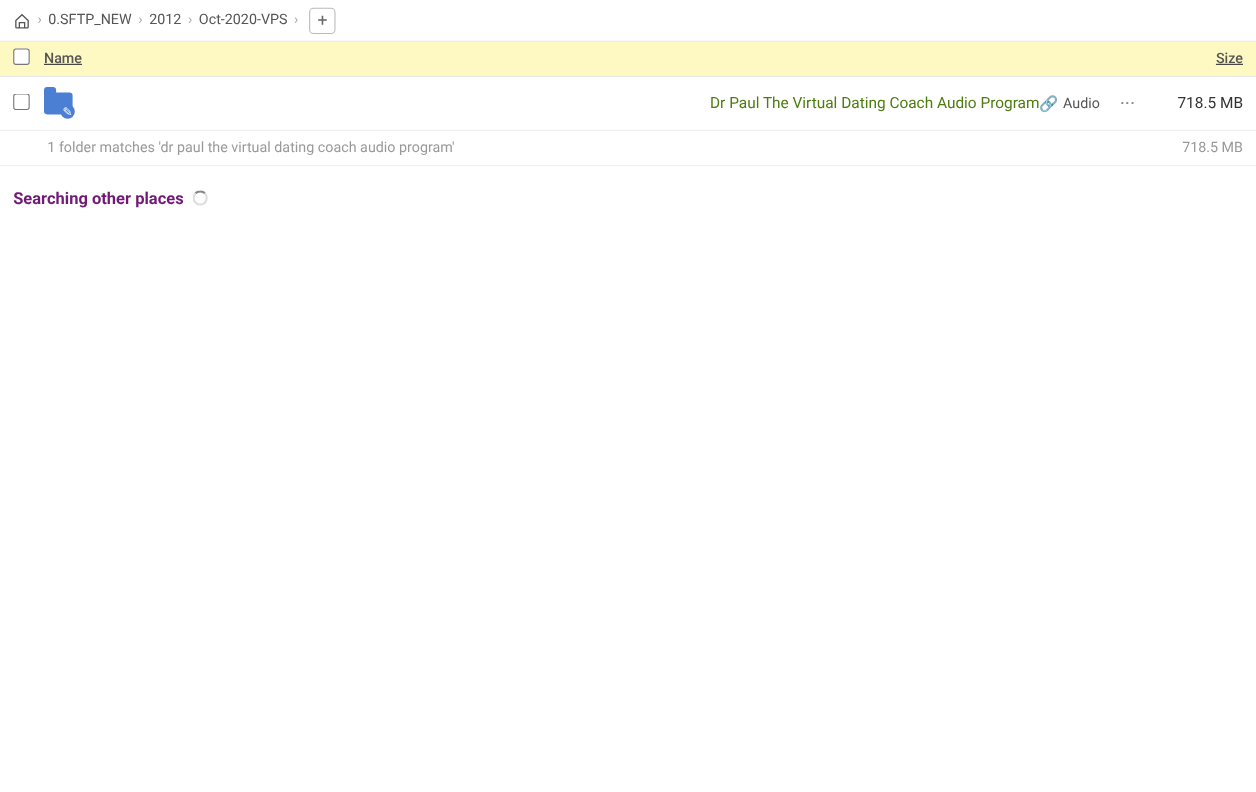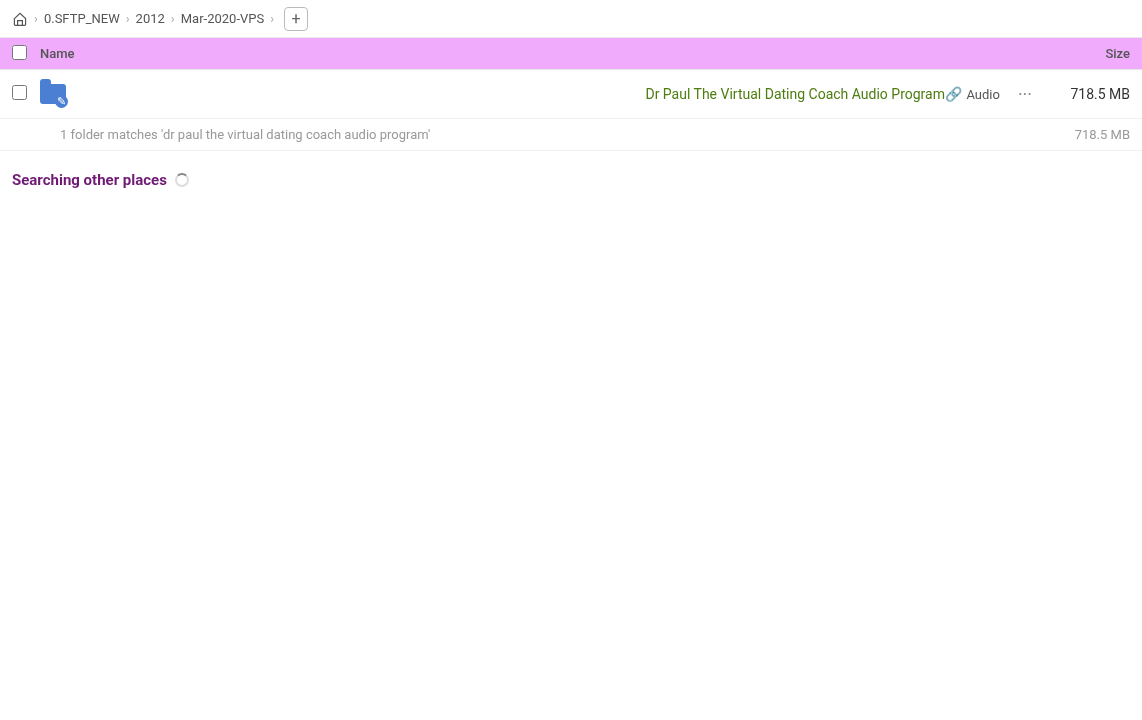--- a/index.html
+++ b/index.html
@@ -54,22 +54,23 @@
       font-size: 16px;
       margin-left: 4px;
     }
 
     
     .col-header {
       display: flex;
       align-items: center;
       padding: 6px 12px;
       border-bottom: 1px solid #e8e8e8;
-      background: #f0abfc;
+      background: #fef9c3;
       height: 32px;
+      text-decoration: underline;
     }
     .col-header-check {
       width: 20px;
       margin-right: 8px;
     }
     .col-name {
       flex: 1;
       font-size: 13px;
       color: #555;
       font-weight: 500;
@@ -170,21 +171,21 @@
     .file-size {
       min-width: 80px;
       text-align: right;
       color: #333;
       font-size: 14px;
     }
 
     
     .match-row {
       display: flex;
-      padding: 8px 12px 8px 60px;
+      padding: 8px 12px 8px 43px;
       color: #999;
       font-size: 13px;
       border-bottom: 1px solid #f0f0f0;
     }
     .match-row-size {
       margin-left: auto;
       color: #999;
       font-size: 13px;
     }
 
@@ -237,21 +238,21 @@
   <span class="breadcrumb-sep">›</span>
   <div class="breadcrumb-item">
     <span>0.SFTP_NEW</span>
   </div>
   <span class="breadcrumb-sep">›</span>
   <div class="breadcrumb-item">
     <span>2012</span>
   </div>
   <span class="breadcrumb-sep">›</span>
   <div class="breadcrumb-item">
-    <span>Mar-2020-VPS</span>
+    <span>Oct-2020-VPS</span>
   </div>
   <span class="breadcrumb-sep">›</span>
   <div class="breadcrumb-add">
     <span>+</span>
   </div>
 </div>
 
 <div class="col-header">
   <div class="col-header-check">
     <input type="checkbox" style="">

